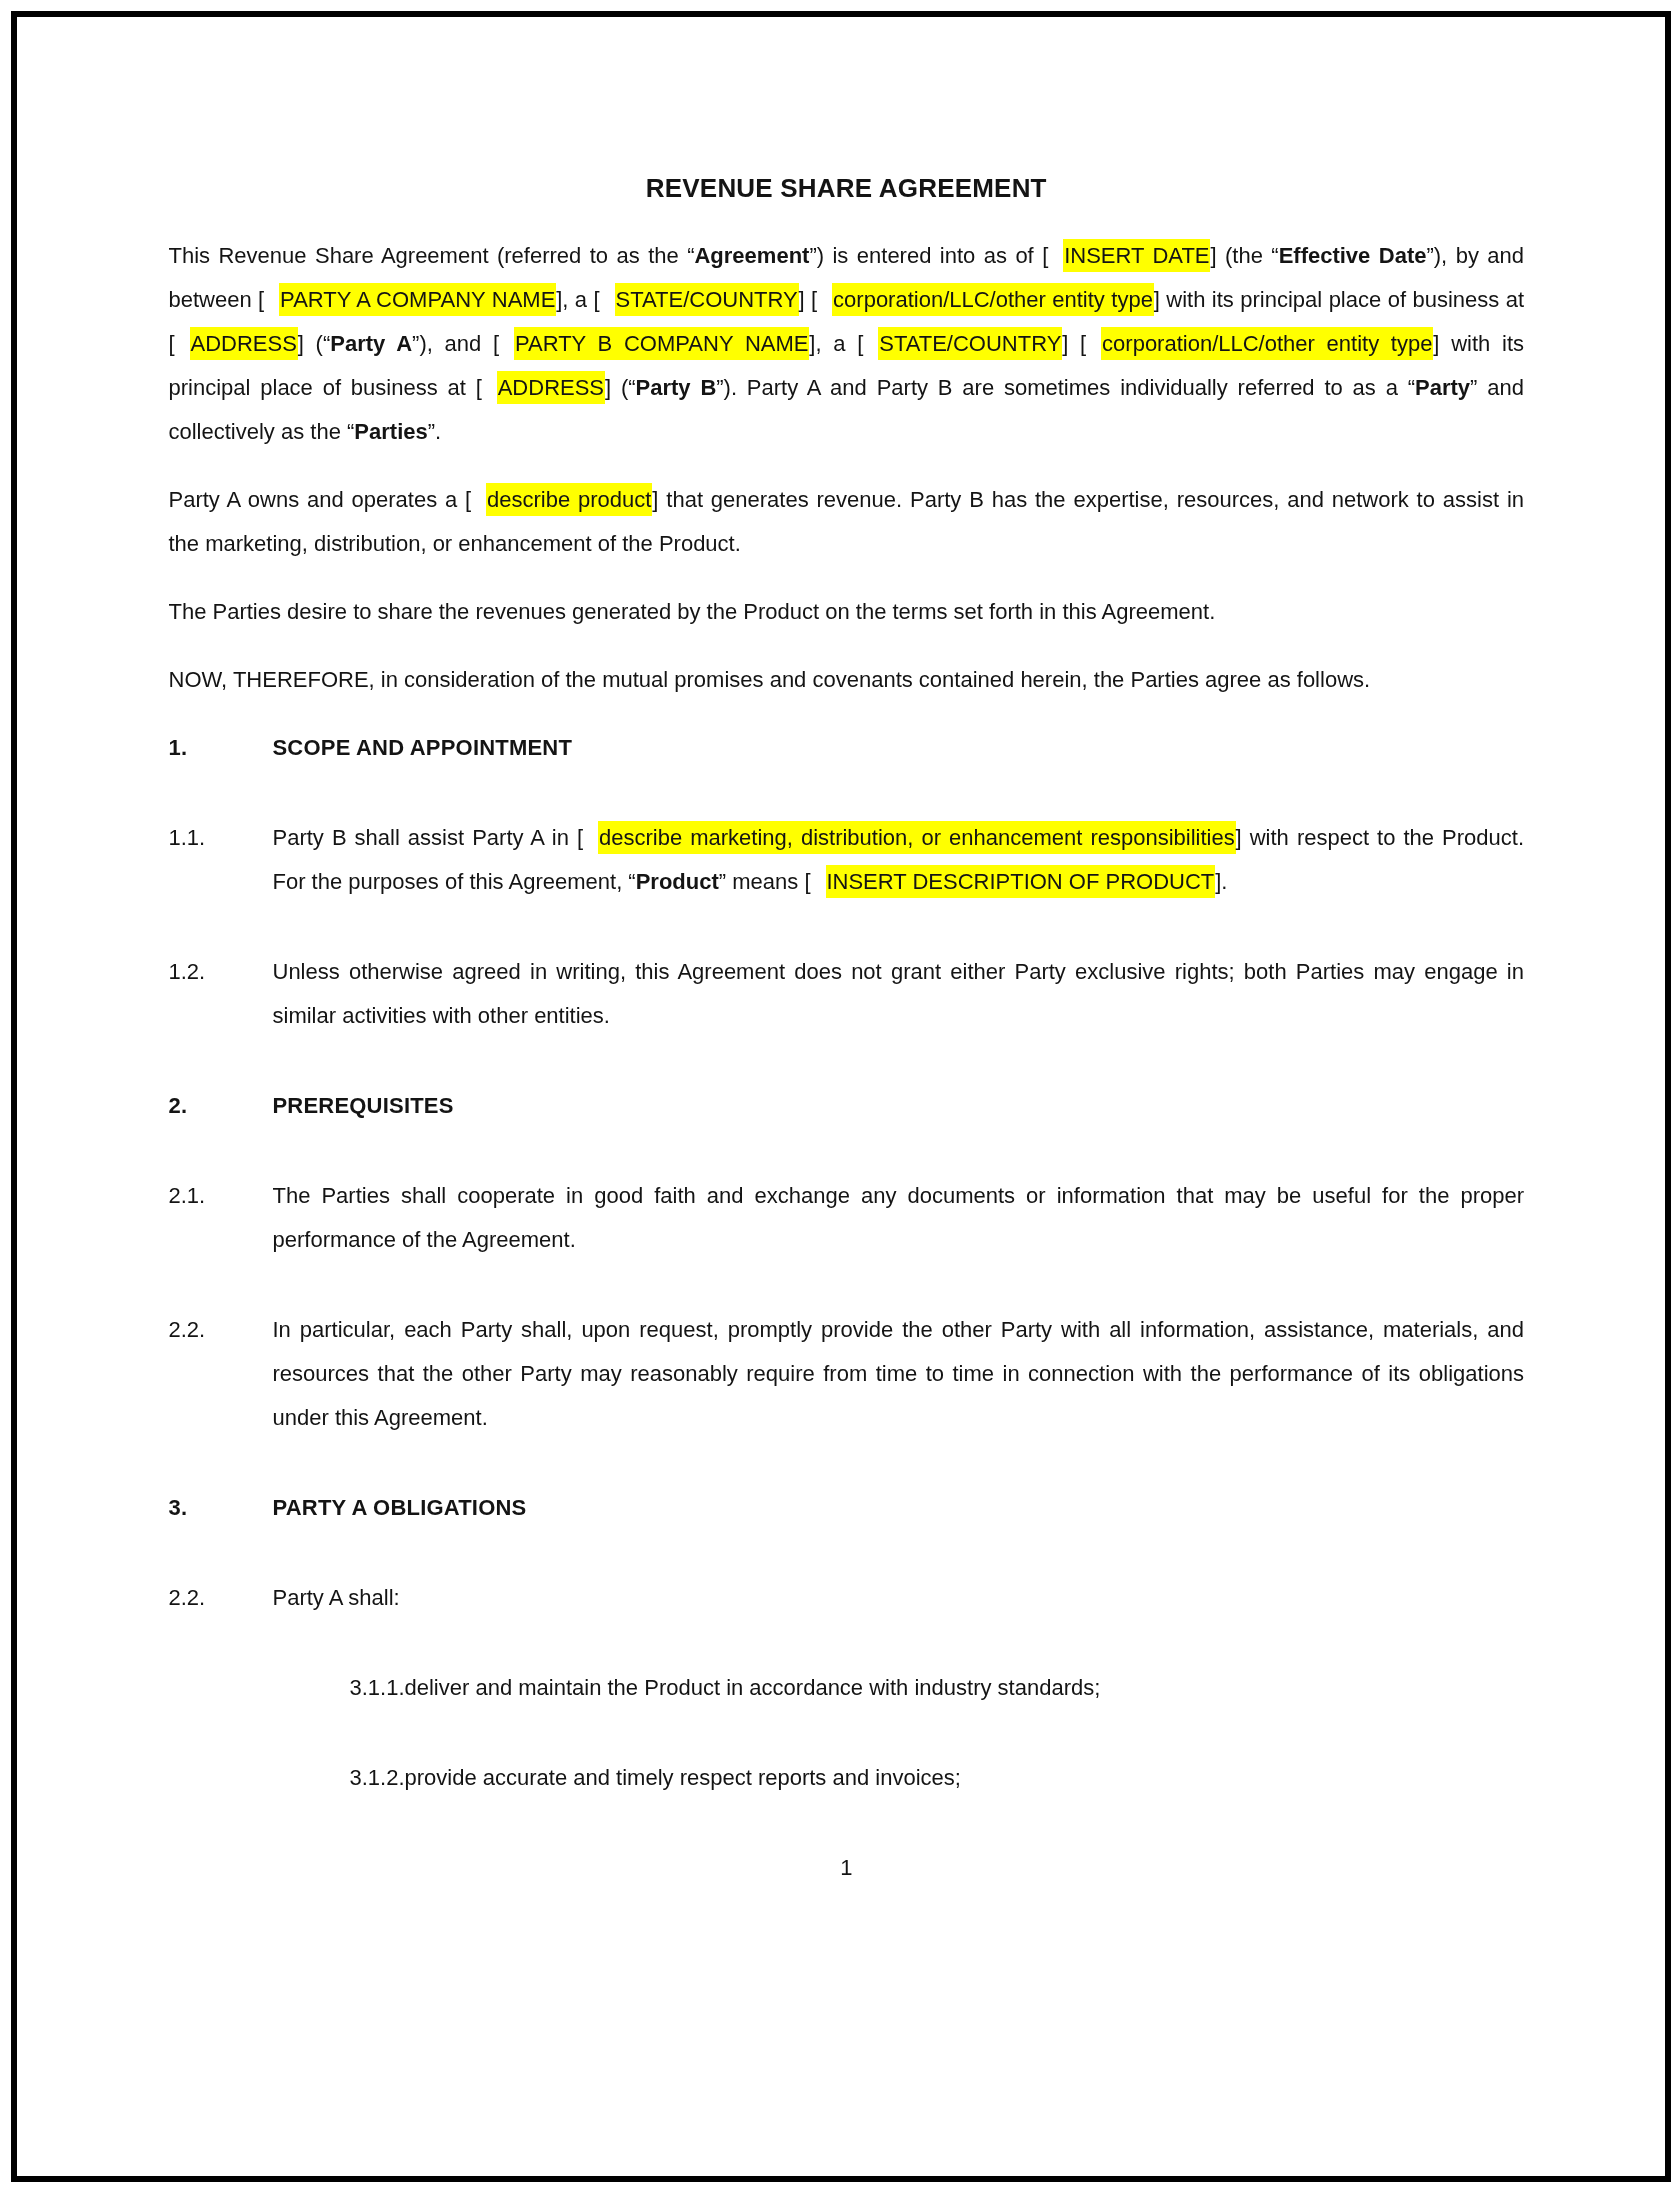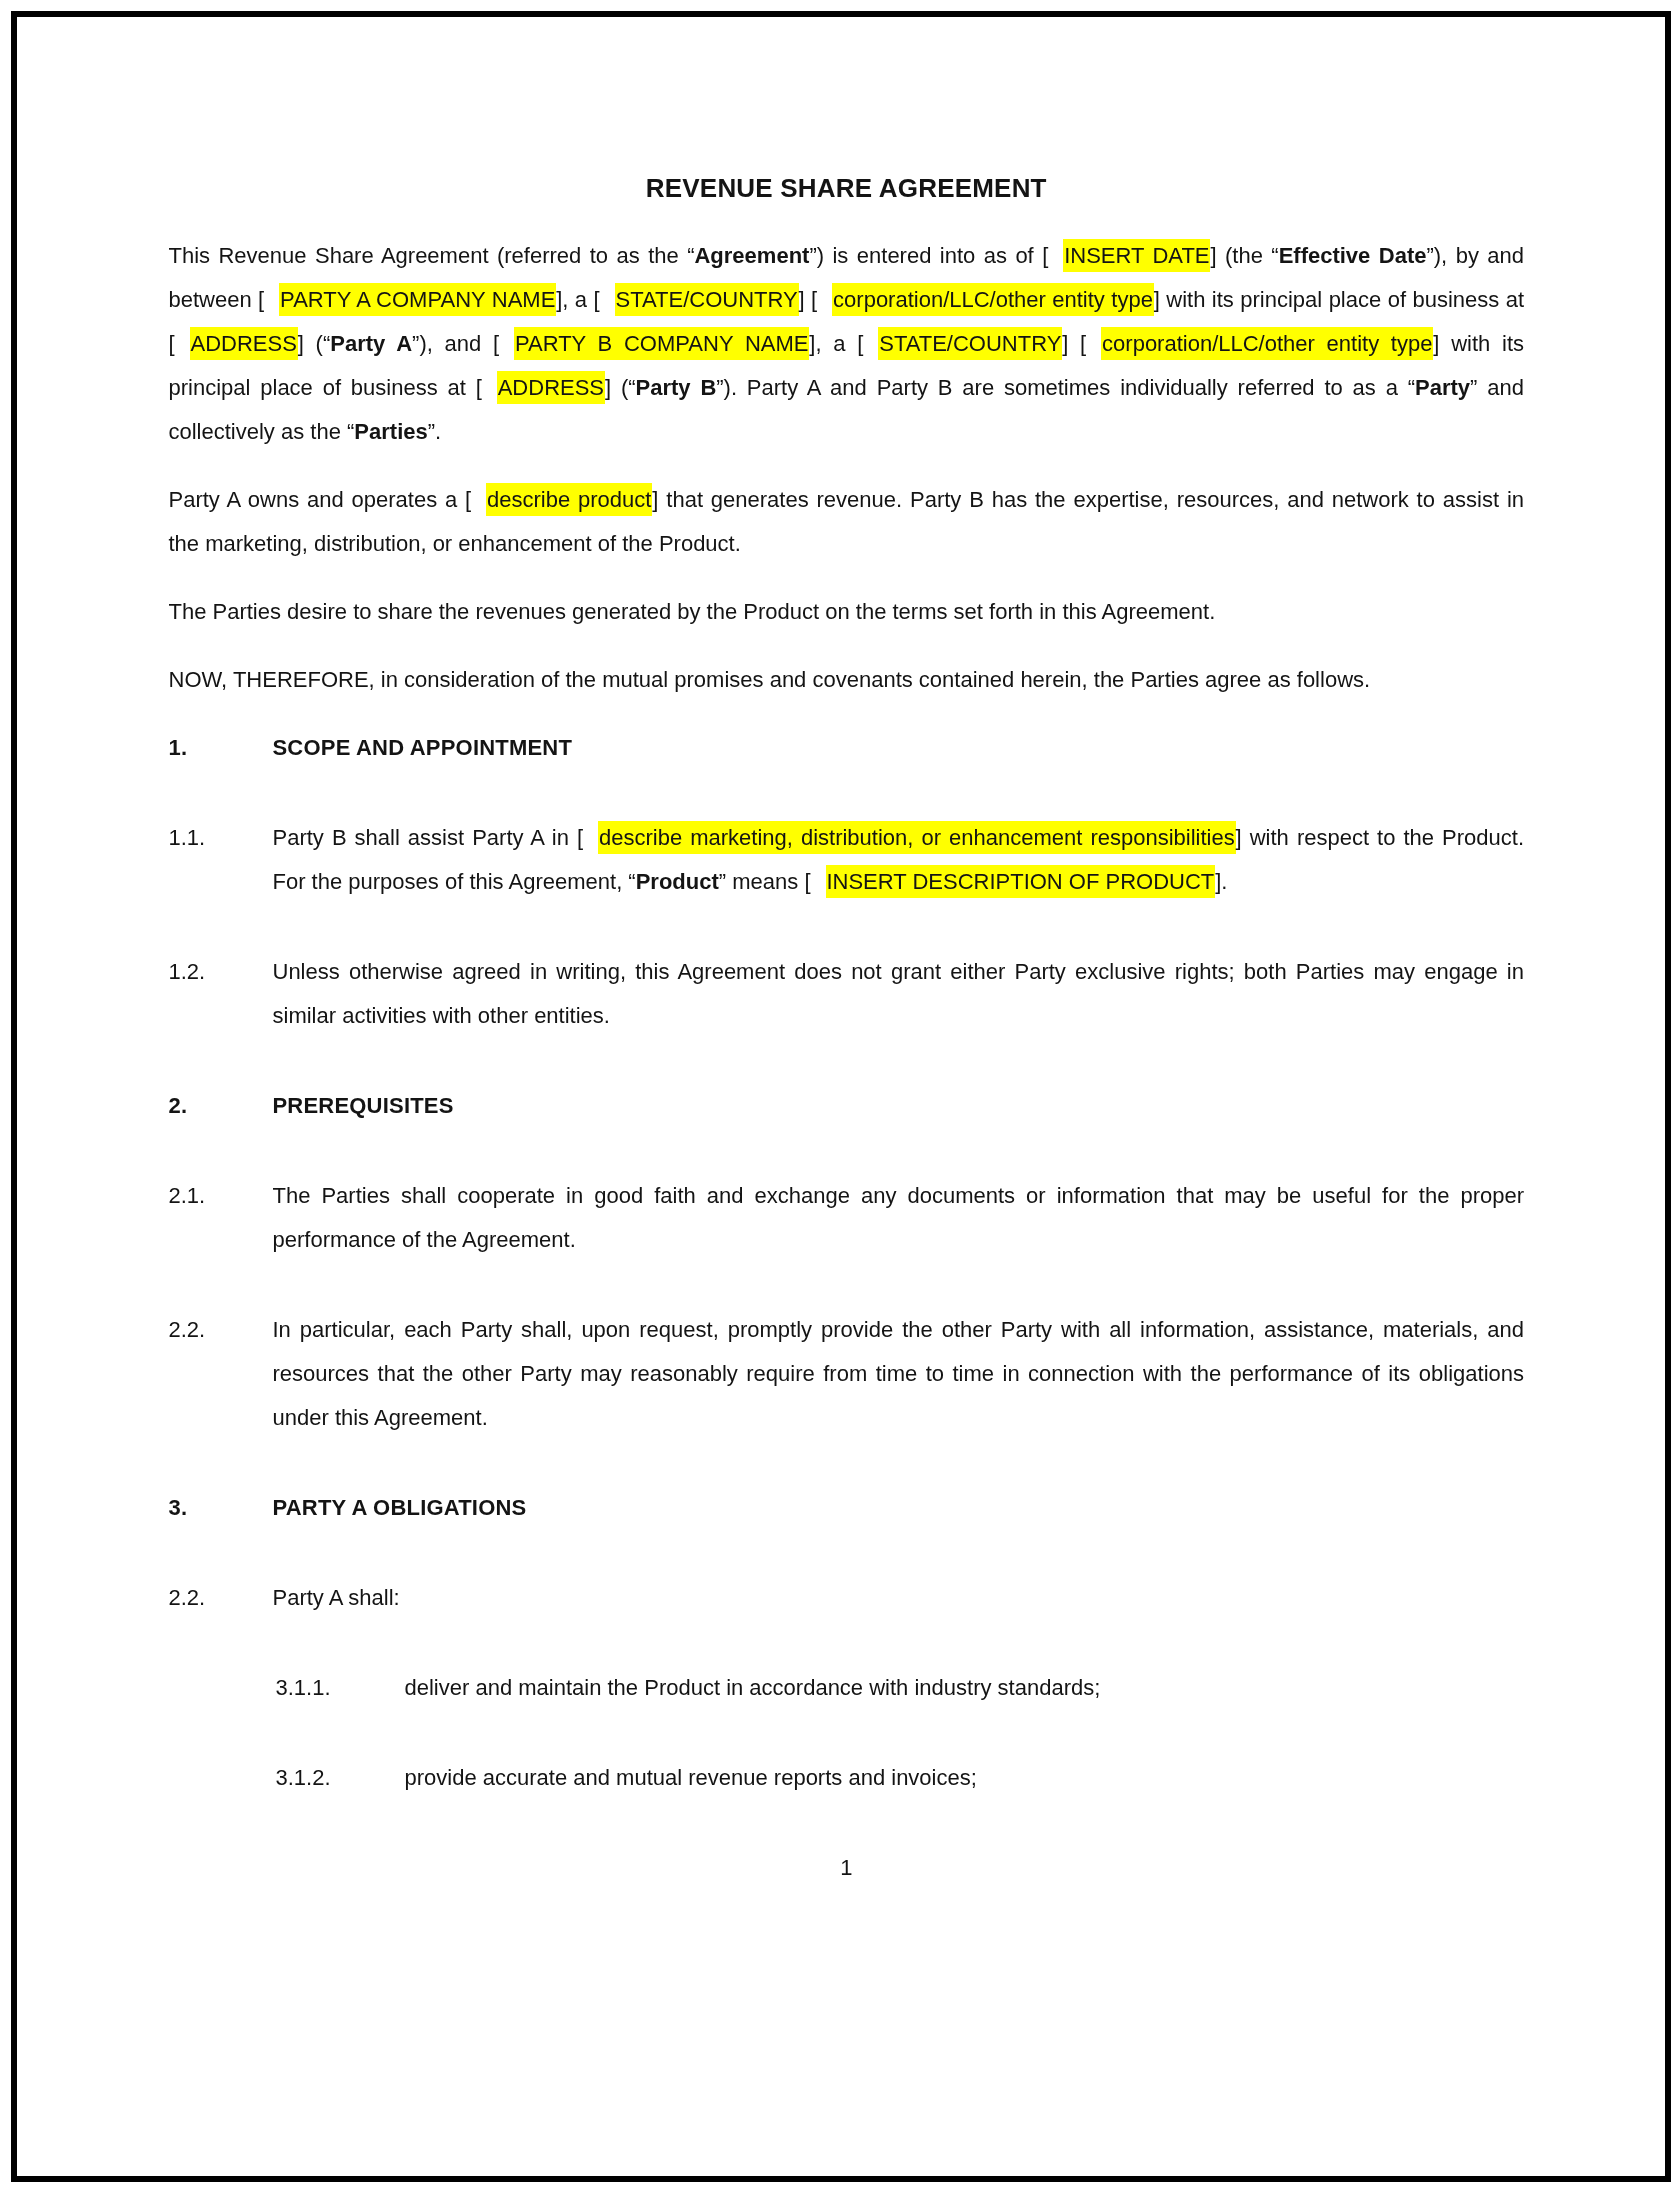--- a/index.html
+++ b/index.html
@@ -54,20 +54,21 @@
   }
   .ctext {
     flex: 1;
     text-align: justify;
   }
   .row.sub {
     margin-left: 107px;
   }
   .row.sub .num {
     flex: 0 0 129px;
+    text-align: right;
   }
   .b { font-weight: 700; }
   .hl {
     background: var(--hl, #ffff00);
     padding: 4.4px 0.9px;
     margin-left: 15px;
   }
   .footer {
     margin-top: 44px;
     text-align: center;
@@ -126,20 +127,20 @@
       <div class="ctext"><span>Party A shall:</span></div>
     </div>
 
     <div class="row clause sub">
       <span class="num">3.1.1.</span>
       <div class="ctext"><span>deliver and maintain the Product in accordance with industry standards;</span></div>
     </div>
 
     <div class="row clause sub">
       <span class="num">3.1.2.</span>
-      <div class="ctext"><span>provide accurate and mutual revenue reports and invoices;</span></div>
+      <div class="ctext"><span>provide accurate and timely respect reports and invoices;</span></div>
     </div>
 
     <div class="footer">1</div>
 
   </div>
 </div>
 
 
 </body></html>

